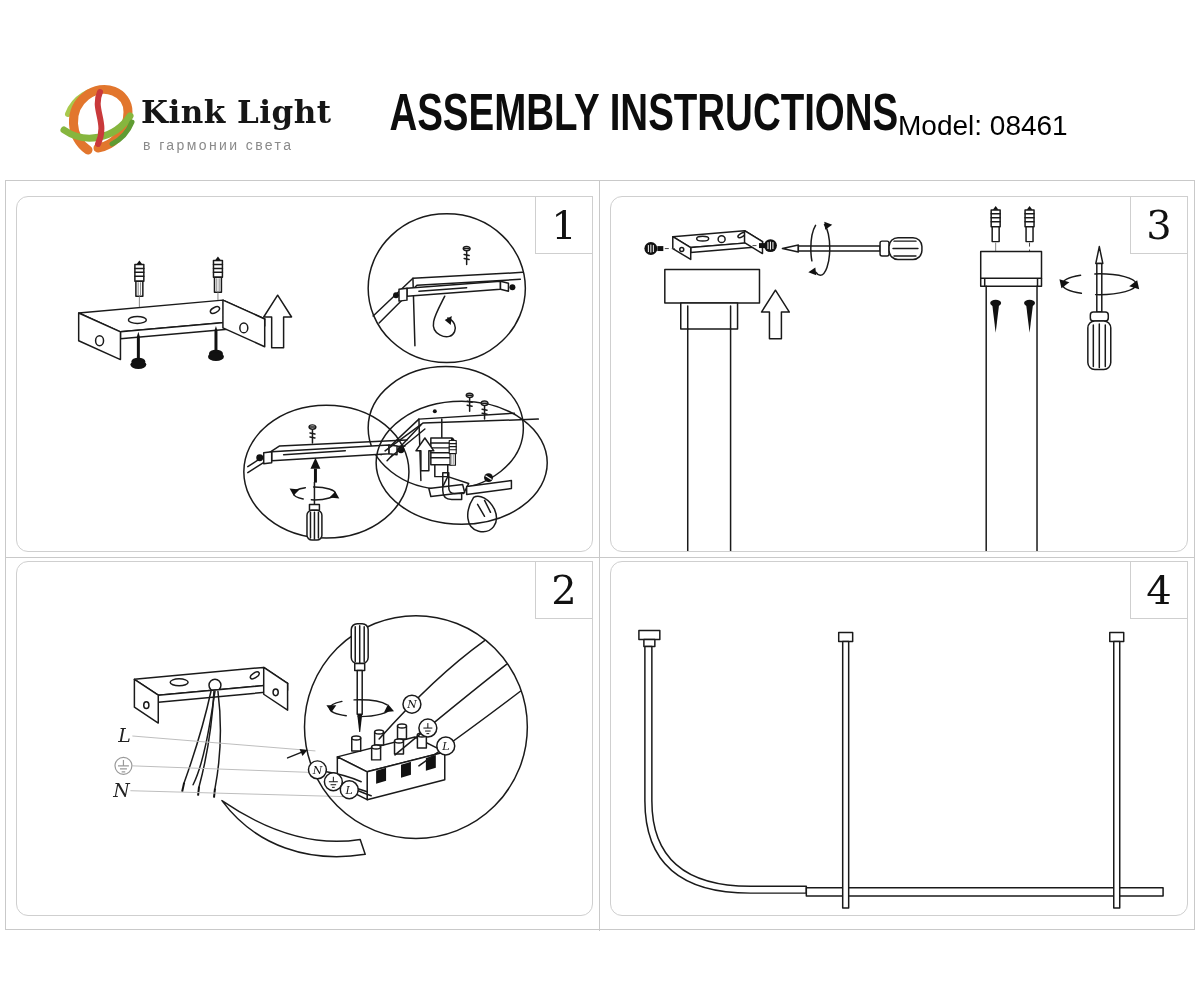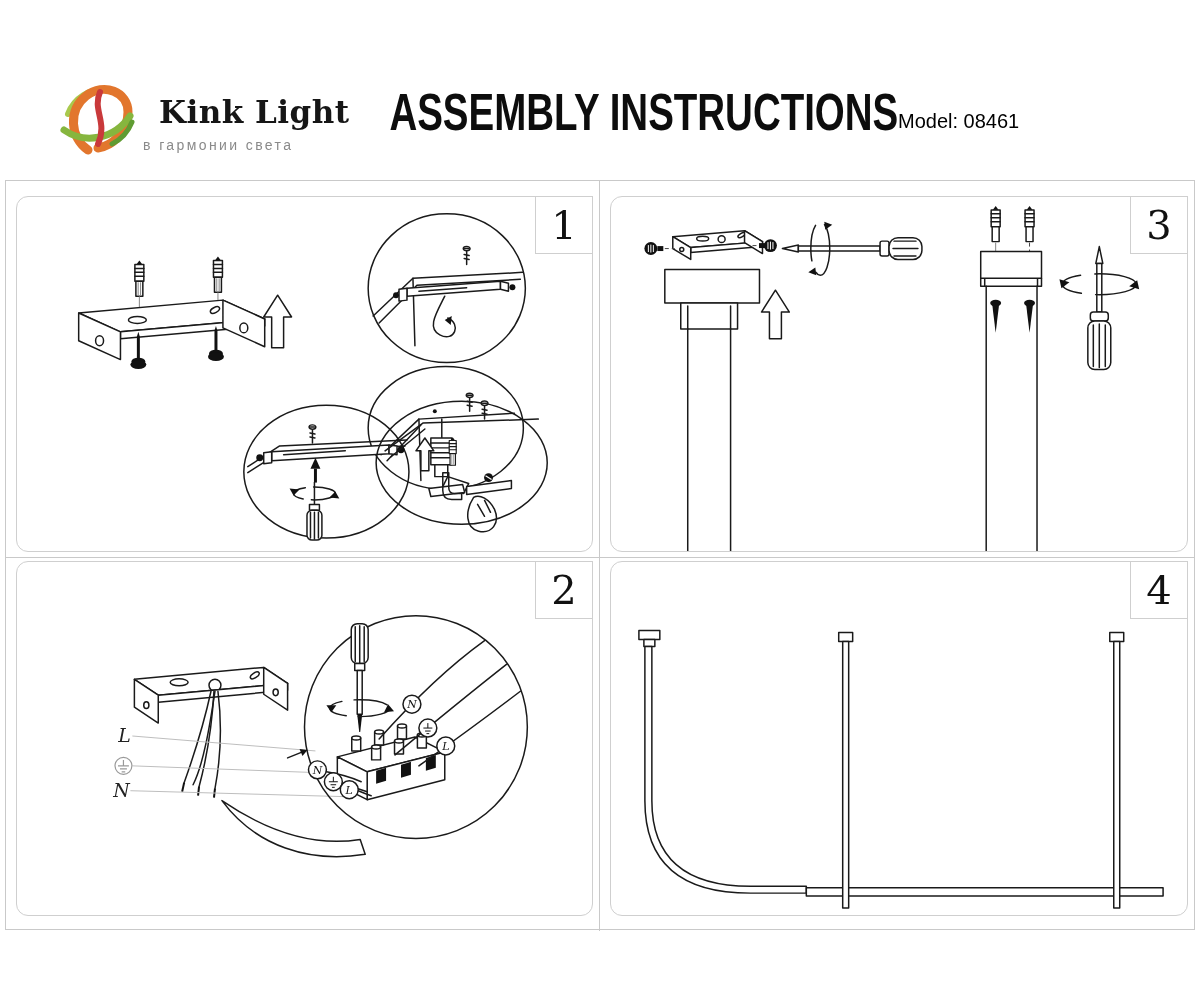--- a/index.html
+++ b/index.html
@@ -2,28 +2,28 @@
 <html><head>
 <meta charset="utf-8">
 <style>
   html,body{margin:0;padding:0;}
   body{
     width:1200px;height:1000px;position:relative;background:#fff;
     font-family:"Liberation Sans", sans-serif;overflow:hidden;
   }
   
   .logo-icon{position:absolute;left:60px;top:80px;width:78px;height:82px;}
-  .brand-name{position:absolute;left:159px;top:94px;font-family:"DejaVu Serif",serif;
+  .brand-name{position:absolute;left:141px;top:94px;font-family:"DejaVu Serif",serif;
     font-weight:bold;font-size:31px;color:#161616;letter-spacing:.5px;white-space:nowrap;}
   .brand-tagline{position:absolute;left:143px;top:137px;font-size:14px;color:#8a8a8a;
     letter-spacing:2.4px;white-space:nowrap;}
   .doc-title{position:absolute;left:300px;top:82px;width:590px;text-align:center;
     font-weight:bold;font-size:52px;color:#0d0d0d;white-space:nowrap;line-height:60px;}
   .doc-title span{display:inline-block;transform:scaleX(.74);transform-origin:center;}
-  .model-label{position:absolute;left:898px;top:110px;font-size:20px;color:#000;white-space:nowrap;}
+  .model-label{position:absolute;left:898px;top:110px;font-size:28px;color:#000;white-space:nowrap;}
 
   
   .grid{position:absolute;left:5px;top:180px;width:1190px;height:750px;
     border:1px solid #c9c9c9;box-sizing:border-box;background:#fff;}
   .cell{position:absolute;box-sizing:border-box;}
   .c1{left:0;top:0;width:594px;height:377px;border-right:1px solid #c9c9c9;border-bottom:1px solid #c9c9c9;}
   .c2{left:0;top:377px;width:594px;height:373px;border-right:1px solid #c9c9c9;}
   .c3{left:594px;top:0;width:594px;height:377px;border-bottom:1px solid #c9c9c9;}
   .c4{left:594px;top:377px;width:594px;height:373px;}
   .panel{position:absolute;border:1px solid #cfcfcf;border-radius:12px;background:#fff;}

